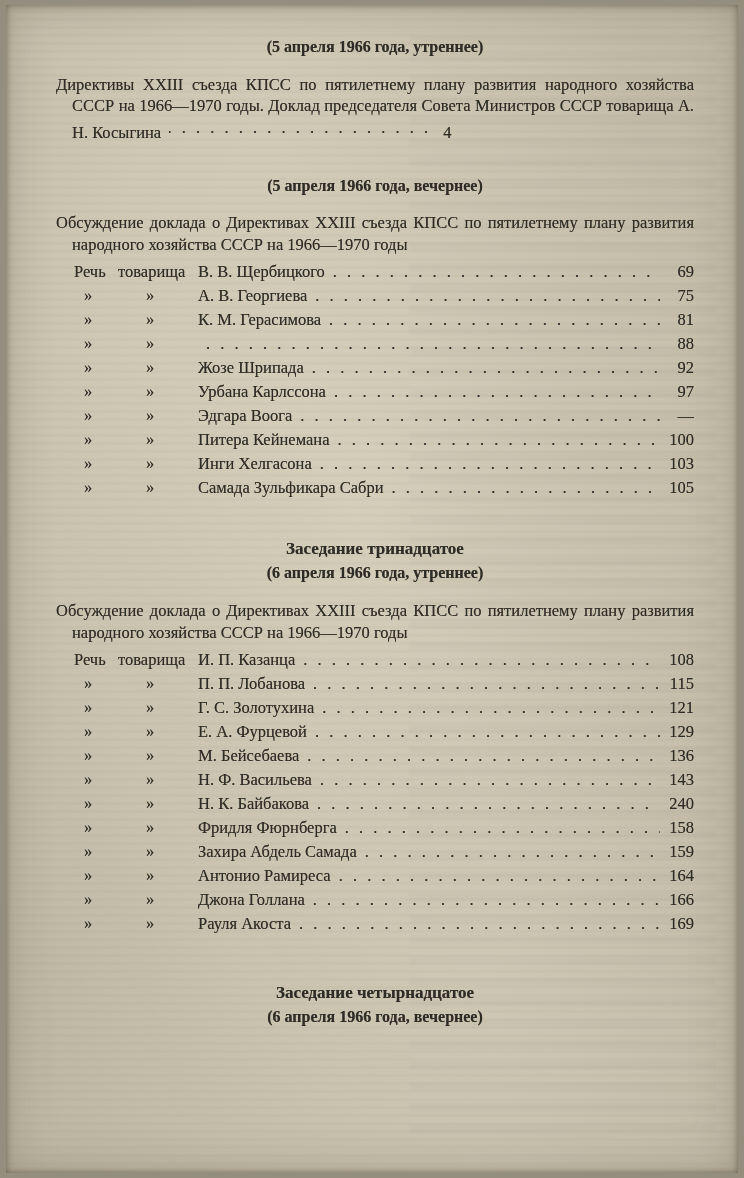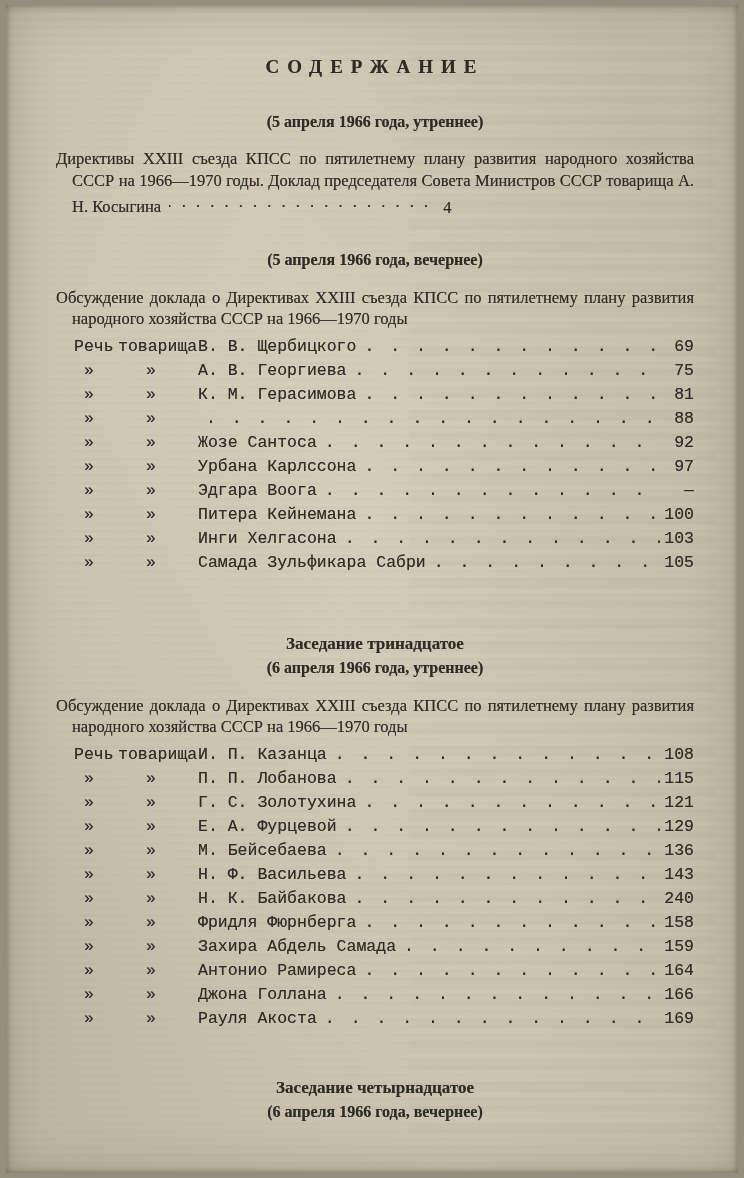--- a/index.html
+++ b/index.html
@@ -53,21 +53,21 @@
     text-shadow:0 0 .5px rgba(46,44,38,.55);
   }
   .doc-title{
     margin-top:50px;
     text-align:center;
     font-size:19px;
     font-weight:bold;
     letter-spacing:8px;
   }
   .section{margin-top:32px;}
-  .section:nth-of-type(3){margin-top:58px;}
+  .section:nth-of-type(3){margin-top:38px;}
   .section:nth-of-type(4){margin-top:46px;}
   .session-heading{
     text-align:center;
     font-weight:bold;
     font-size:17px;
     margin:0 0 3px 0;
   }
   .session-date{
     text-align:center;
     font-weight:bold;
@@ -94,21 +94,20 @@
     color:var(--ink);
   }
   .entry-list{margin-top:2px;}
   .row{
     display:flex;
     align-items:baseline;
     padding-left:18px;
     line-height:24px;
     height:24px;
     overflow:hidden;
-    font-family:Liberation Mono, monospace;
   }
   .col1{flex:0 0 44px;box-sizing:border-box;}
   .col2{flex:0 0 80px;box-sizing:border-box;}
   .mark-row .col1{padding-left:10px;}
   .mark-row .col2{padding-left:28px;}
   .name{flex:0 0 auto;white-space:nowrap;}
   .dots{
     flex:1 1 auto;
     overflow:hidden;
     white-space:nowrap;
@@ -123,21 +122,20 @@
   }
   .intro .pagenum{display:inline;min-width:0;}
 </style>
 </head>
 <body>
 
 <div class="page">
   <div class="texture"></div>
   <div class="bleed"></div>
   <div class="content">
-    <div class="doc-title">СОДЕРЖАНИЕ</div>
     <div>
   <div class="section">
     <div class="session-date">(5 апреля 1966 года, утреннее)</div>
     <p class="intro"><span>Директивы XXIII съезда КПСС по пятилетнему плану развития народного хозяйства СССР на 1966—1970 годы. Доклад председателя Совета Министров СССР товарища А. Н. Косыгина</span><span><span class="dotfill"></span><span class="pagenum">4</span></span></p>
     <div class="entry-list"></div>
   </div>
 
   <div class="section">
     <div class="session-date">(5 апреля 1966 года, вечернее)</div>
     <p class="intro"><span>Обсуждение доклада о Директивах XXIII съезда КПСС по пятилетнему плану развития народного хозяйства СССР на 1966—1970 годы</span></p>
@@ -169,21 +167,21 @@
   <div class="row mark-row">
     <span class="col1">»</span>
     <span class="col2">»</span>
     <span class="dots"></span>
     <span class="pagenum">88</span>
   </div>
 
   <div class="row mark-row">
     <span class="col1">»</span>
     <span class="col2">»</span>
-    <span class="name">Жозе Сантоса</span>
+    <span class="name">Жозе Шрипада</span>
     <span class="dots"></span>
     <span class="pagenum">92</span>
   </div>
 
   <div class="row mark-row">
     <span class="col1">»</span>
     <span class="col2">»</span>
     <span class="name">Урбана Карлссона</span>
     <span class="dots"></span>
     <span class="pagenum">97</span>

